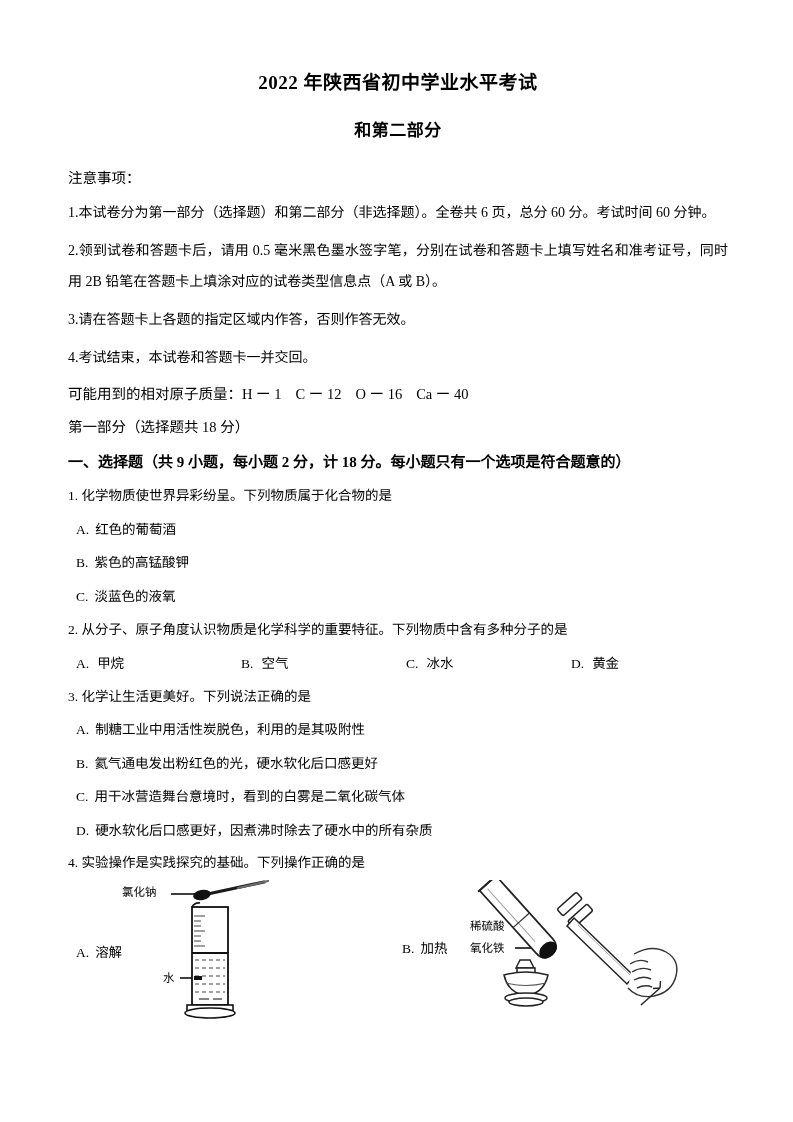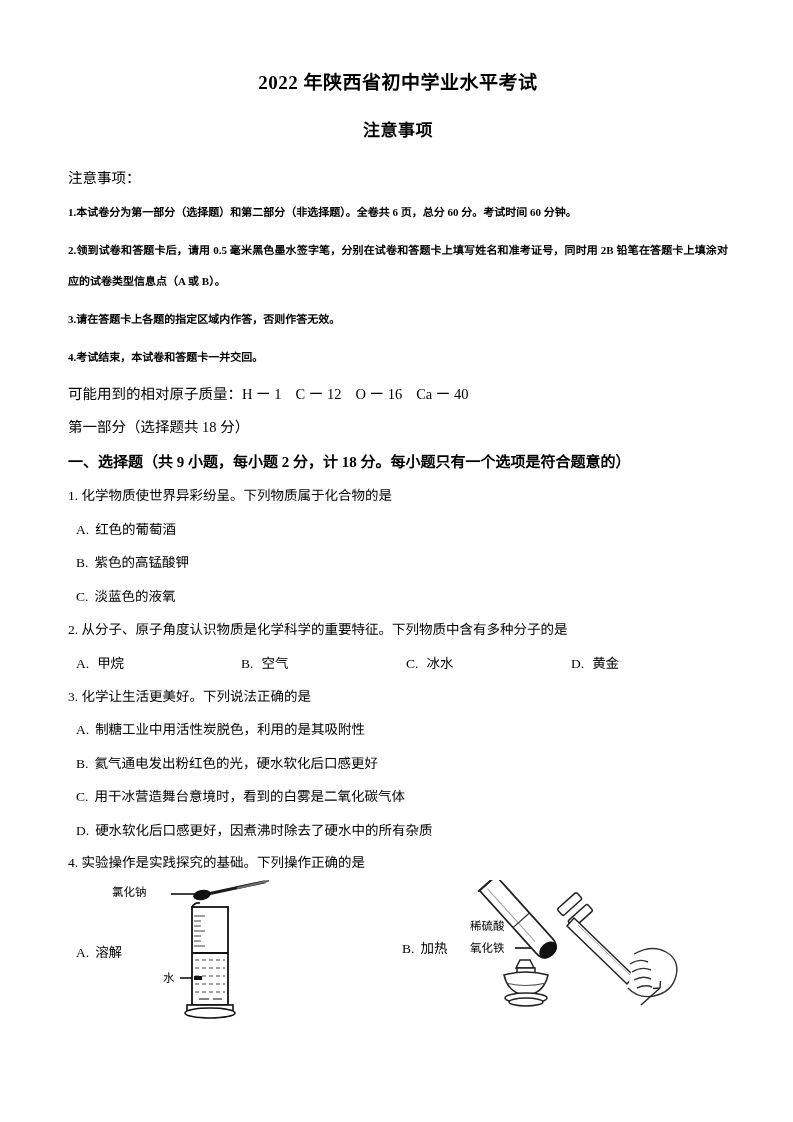--- a/index.html
+++ b/index.html
@@ -49,22 +49,22 @@
   }
 
   
   .notice-heading {
     font-size: 14.5px;
     margin: 0;
     padding-top: 29px;
     line-height: 1.2;
   }
   .notice-item {
-    font-weight: bold;
-    font-size: 11px;
+    font-weight: normal;
+    font-size: 14px;
     line-height: 31px;
     margin: 0;
     padding-top: 7px;
     text-align: justify;
     text-justify: inter-ideograph;
   }
   .notice-item.first { padding-top: 9px; }
 
   .atomic-mass {
     font-size: 14.5px;
@@ -145,35 +145,35 @@
   }
   .cap-a { left: 8px;   top: 64px; }
   .cap-b { left: 4px;   top: 60px; }
 
   .fig-label {
     position: absolute;
     font-size: 11.5px;
     line-height: 1.2;
     white-space: nowrap;
   }
-  .lab-nacl  { left: 44px;  top: 6px; font-family: Liberation Serif, serif; }
+  .lab-nacl  { left: 54px;  top: 6px; font-family: Liberation Serif, serif; }
   .lab-water { left: 95px;  top: 92px; }
   .lab-h2so4 { left: 72px;  top: 40px; }
   .lab-fe2o3 { left: 72px;  top: 62px; }
 
   .fig-svg { position: absolute; left: 0; top: 0; }
 </style>
 </head>
 <body>
 
 <div class="page">
   <div class="content">
 
     <h1 class="doc-title">2022 年陕西省初中学业水平考试</h1>
-    <h2 class="doc-subtitle">注意事项</h2>
+    <h2 class="doc-subtitle">和第二部分</h2>
 
     <p class="notice-heading">注意事项：</p>
 
     <p class="notice-item first">1.本试卷分为第一部分（选择题）和第二部分（非选择题）。全卷共 6 页，总分 60 分。考试时间 60 分钟。</p>
     <p class="notice-item">2.领到试卷和答题卡后，请用 0.5 毫米黑色墨水签字笔，分别在试卷和答题卡上填写姓名和准考证号，同时用 2B 铅笔在答题卡上填涂对应的试卷类型信息点（A 或 B）。</p>
     <p class="notice-item">3.请在答题卡上各题的指定区域内作答，否则作答无效。</p>
     <p class="notice-item">4.考试结束，本试卷和答题卡一并交回。</p>
 
     <p class="atomic-mass">
       <span>可能用到的相对原子质量：</span><span class="am-entry">H ー 1</span><span class="am-entry">C ー 12</span><span class="am-entry">O ー 16</span><span class="am-entry">Ca ー 40</span>

